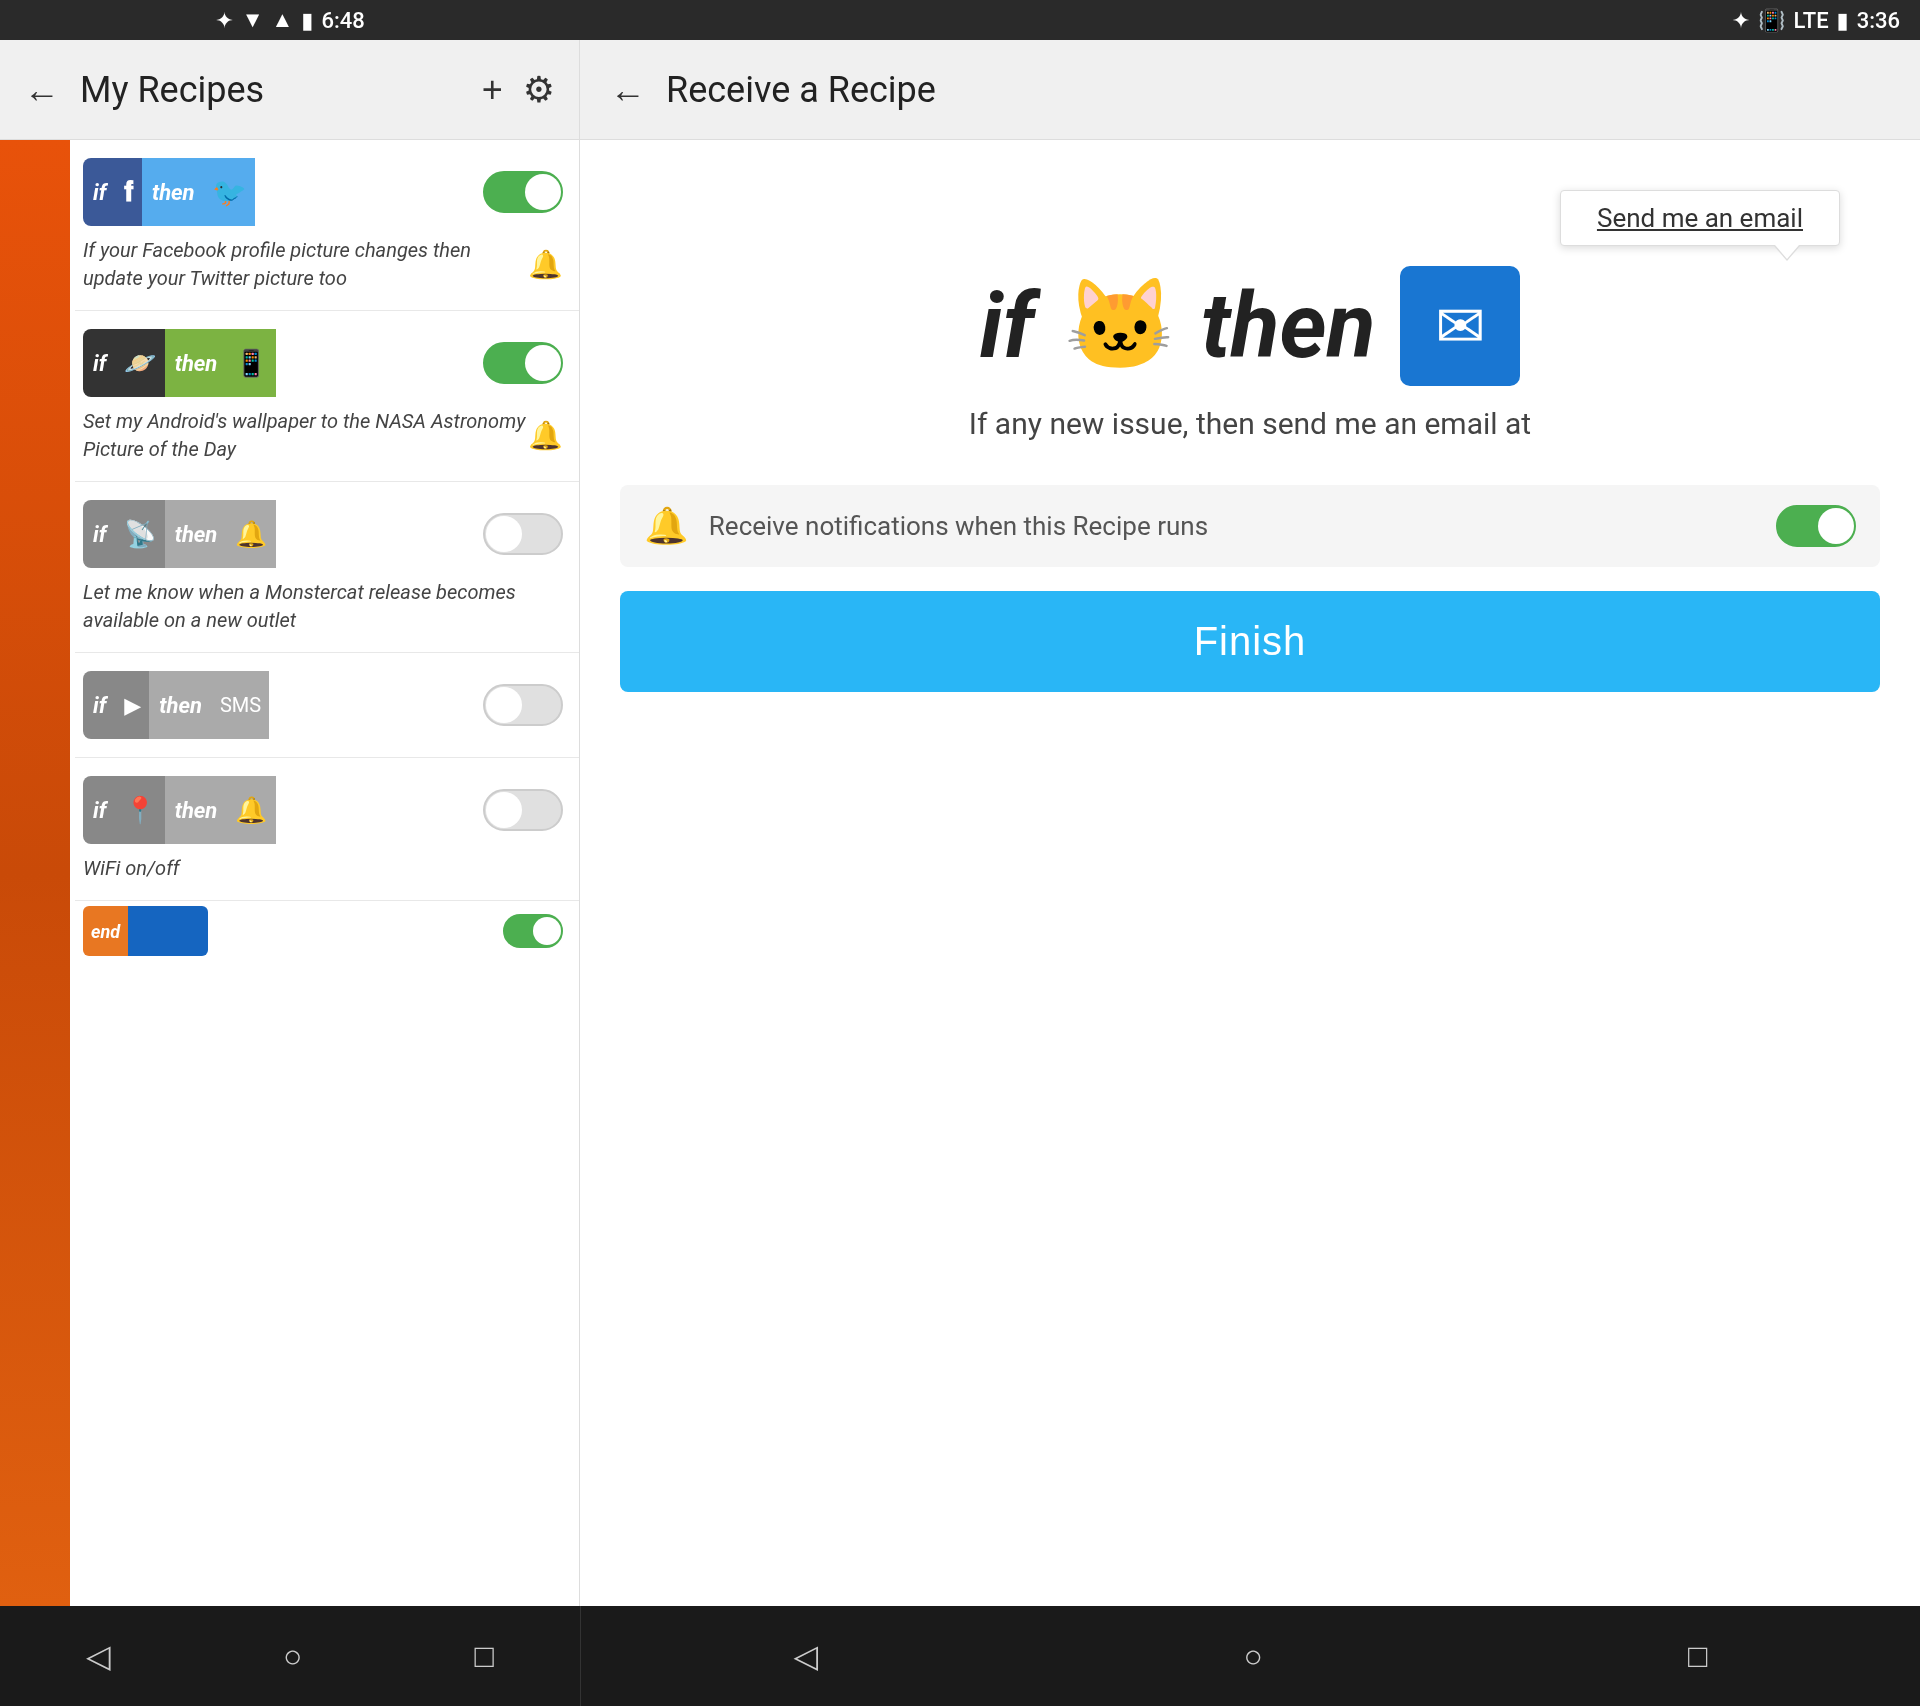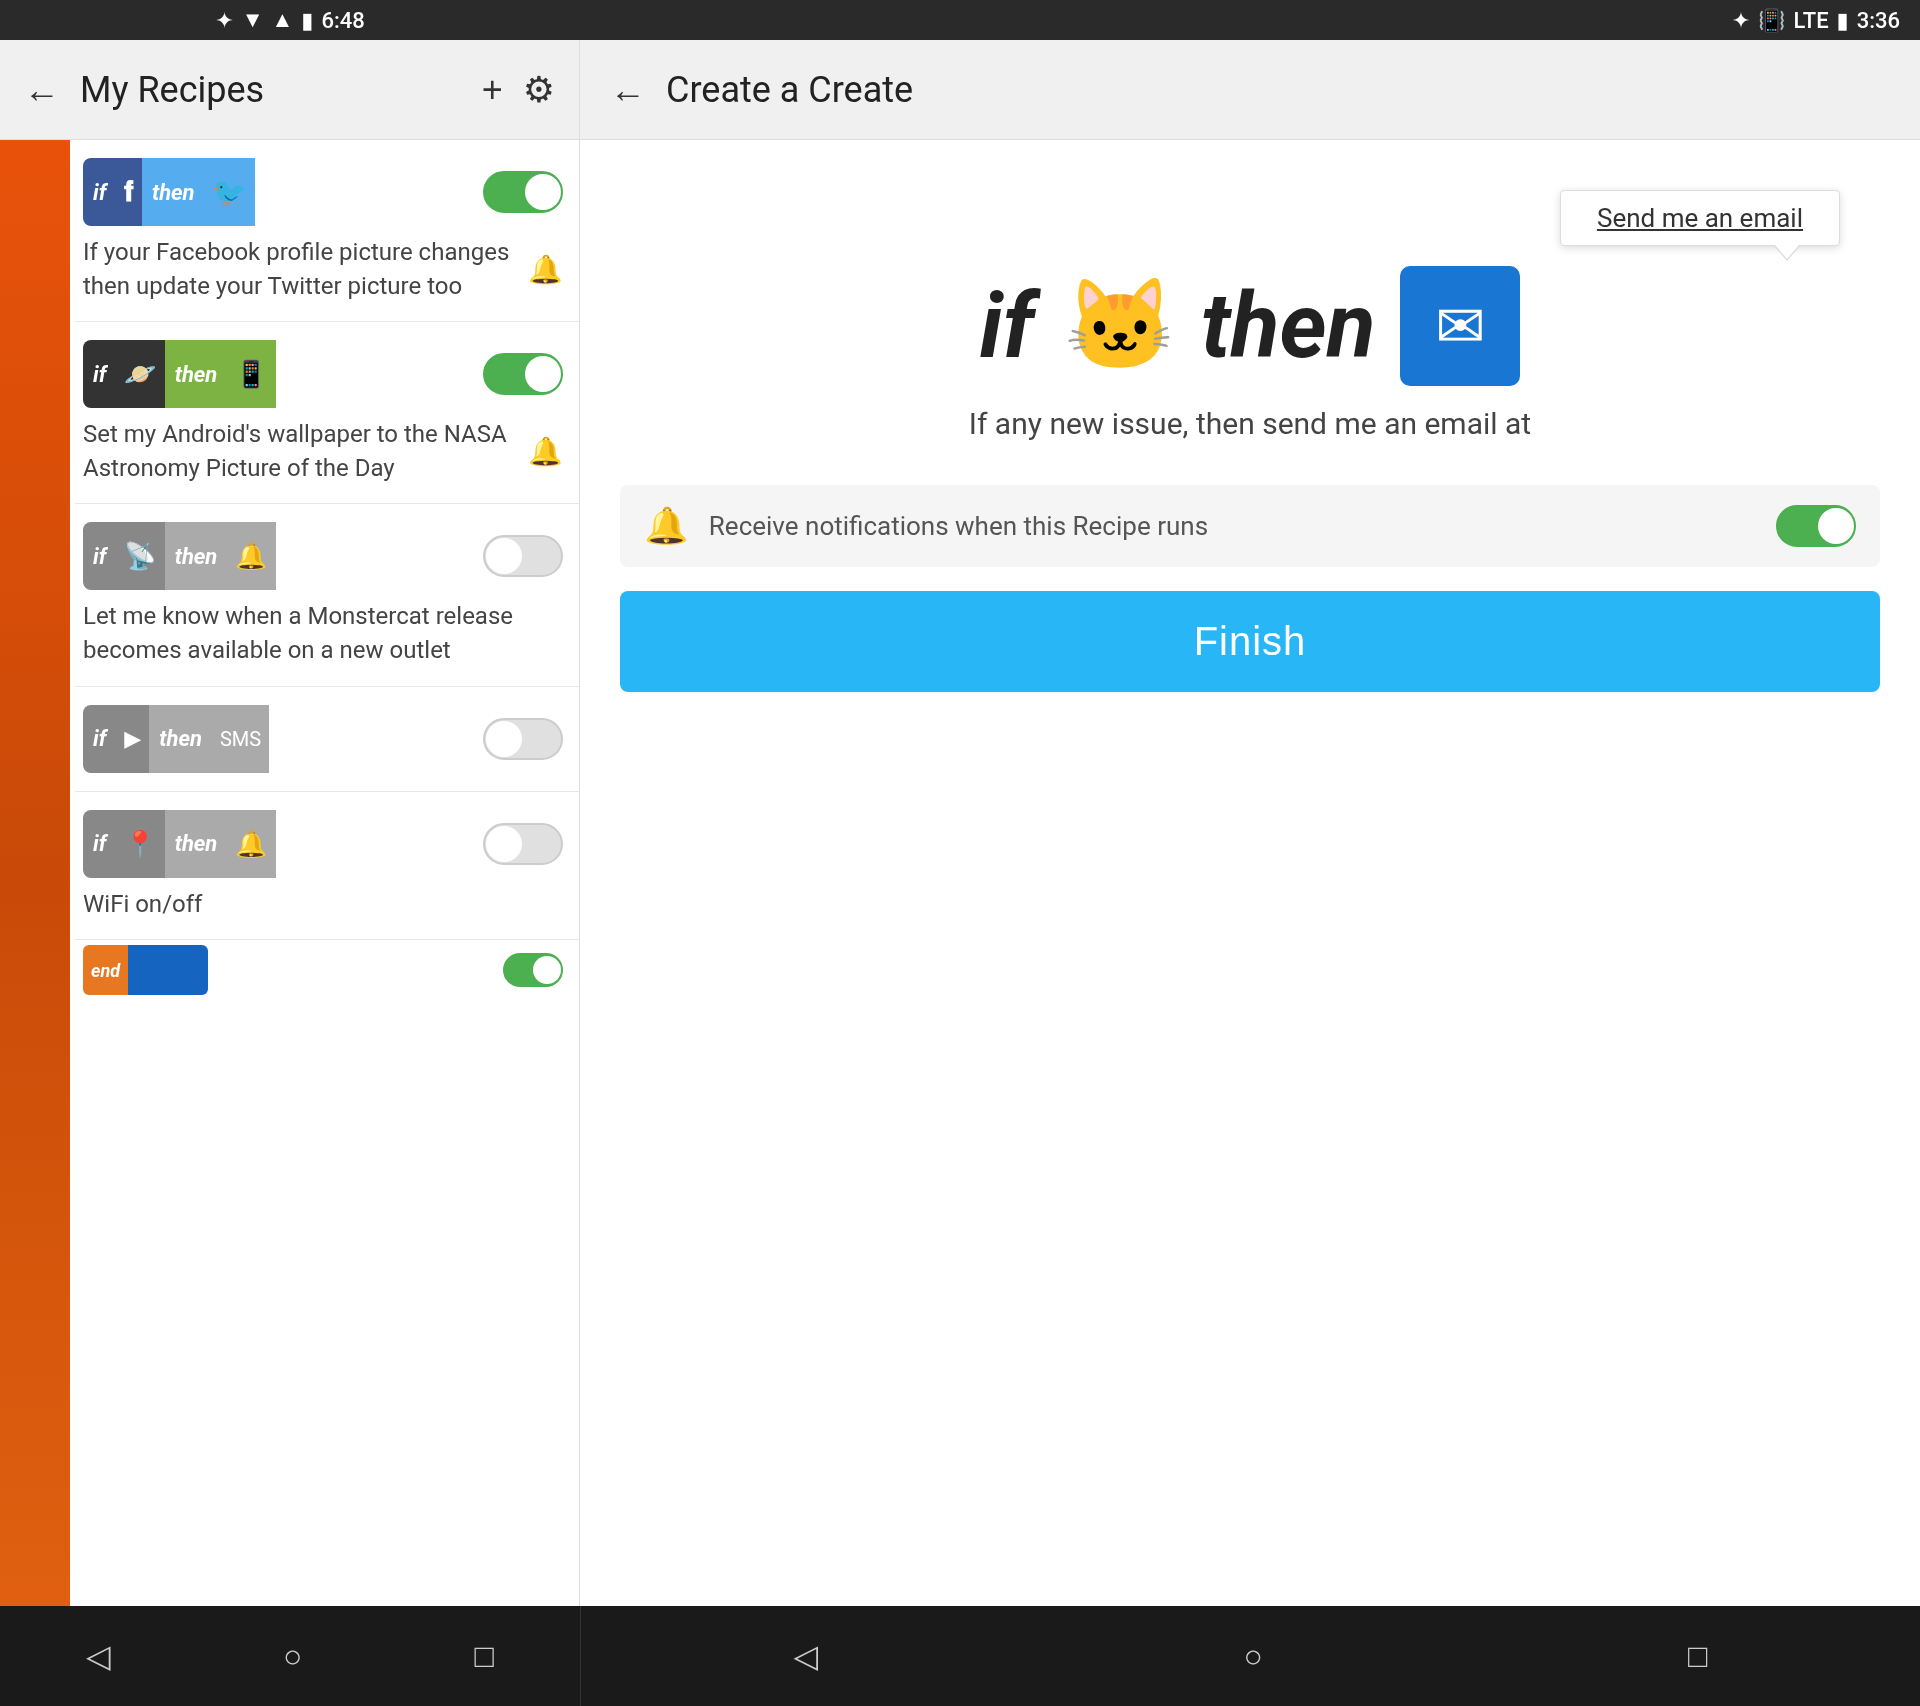--- a/index.html
+++ b/index.html
@@ -184,23 +184,24 @@
     .badge-nasa .badge-icon { background: #333; }
     .badge-nasa .badge-then { background: #7cb342; }
     .badge-nasa .badge-then-icon { background: #7cb342; }
 
     .badge-gray .badge-if { background: #999; }
     .badge-gray .badge-icon { background: #999; }
     .badge-gray .badge-then { background: #aaa; }
     .badge-gray .badge-then-icon { background: #aaa; }
 
     .recipe-description {
-      font-size: 24px;
+      font-size: 20px;
       color: #444;
       line-height: 1.4;
+      font-style: italic;
     }
 
     
     .toggle {
       width: 80px;
       height: 42px;
       border-radius: 21px;
       position: relative;
       cursor: pointer;
       border: 2px solid #ccc;
@@ -412,21 +413,21 @@
 
 <div class="headers">
   <div class="header-left">
     <button class="header-icon-btn">←</button>
     <span class="header-title">My Recipes</span>
     <button class="header-icon-btn">+</button>
     <button class="header-icon-btn">⚙</button>
   </div>
   <div class="header-right">
     <button class="header-icon-btn">←</button>
-    <span class="header-title">Create a Create</span>
+    <span class="header-title">Receive a Recipe</span>
   </div>
 </div>
 
 <div class="main-content">
 
   <div class="left-panel">
     <div class="orange-accent"></div>
     <div class="recipes-list">
 
       <div class="recipe-item">

